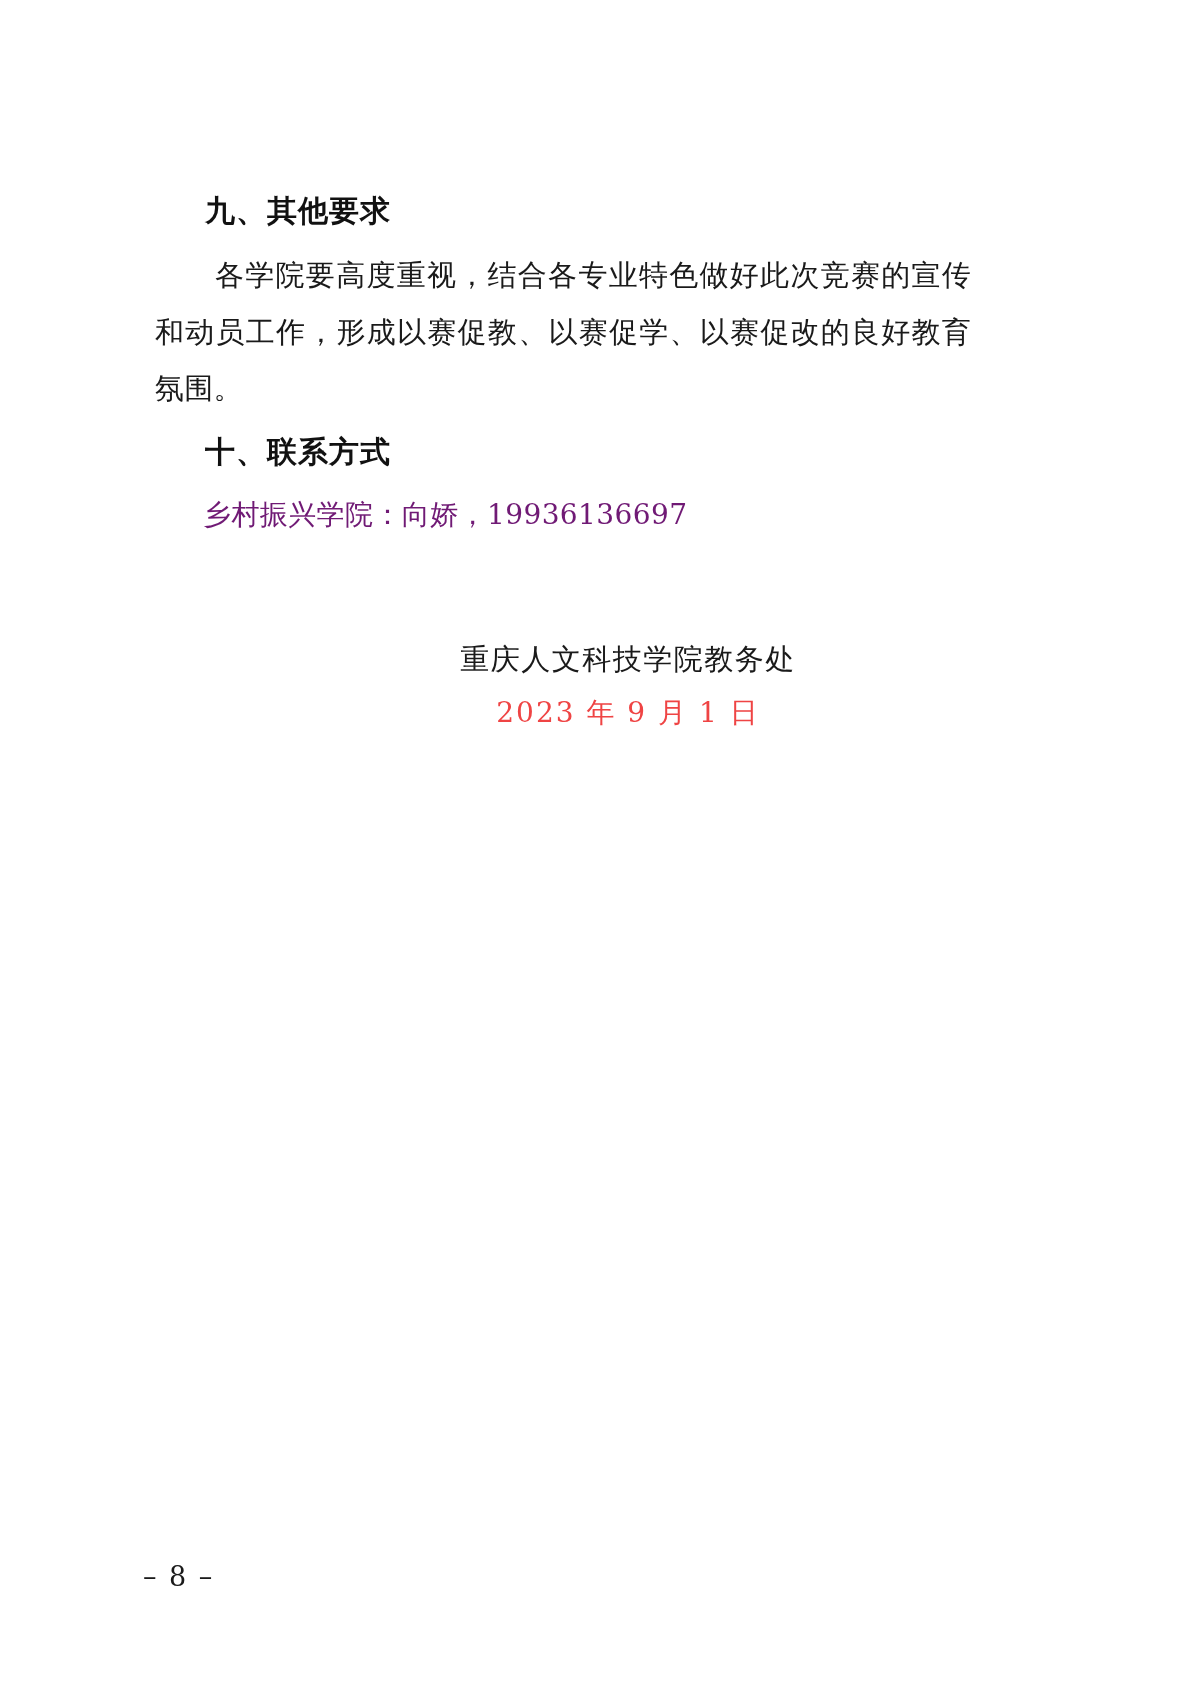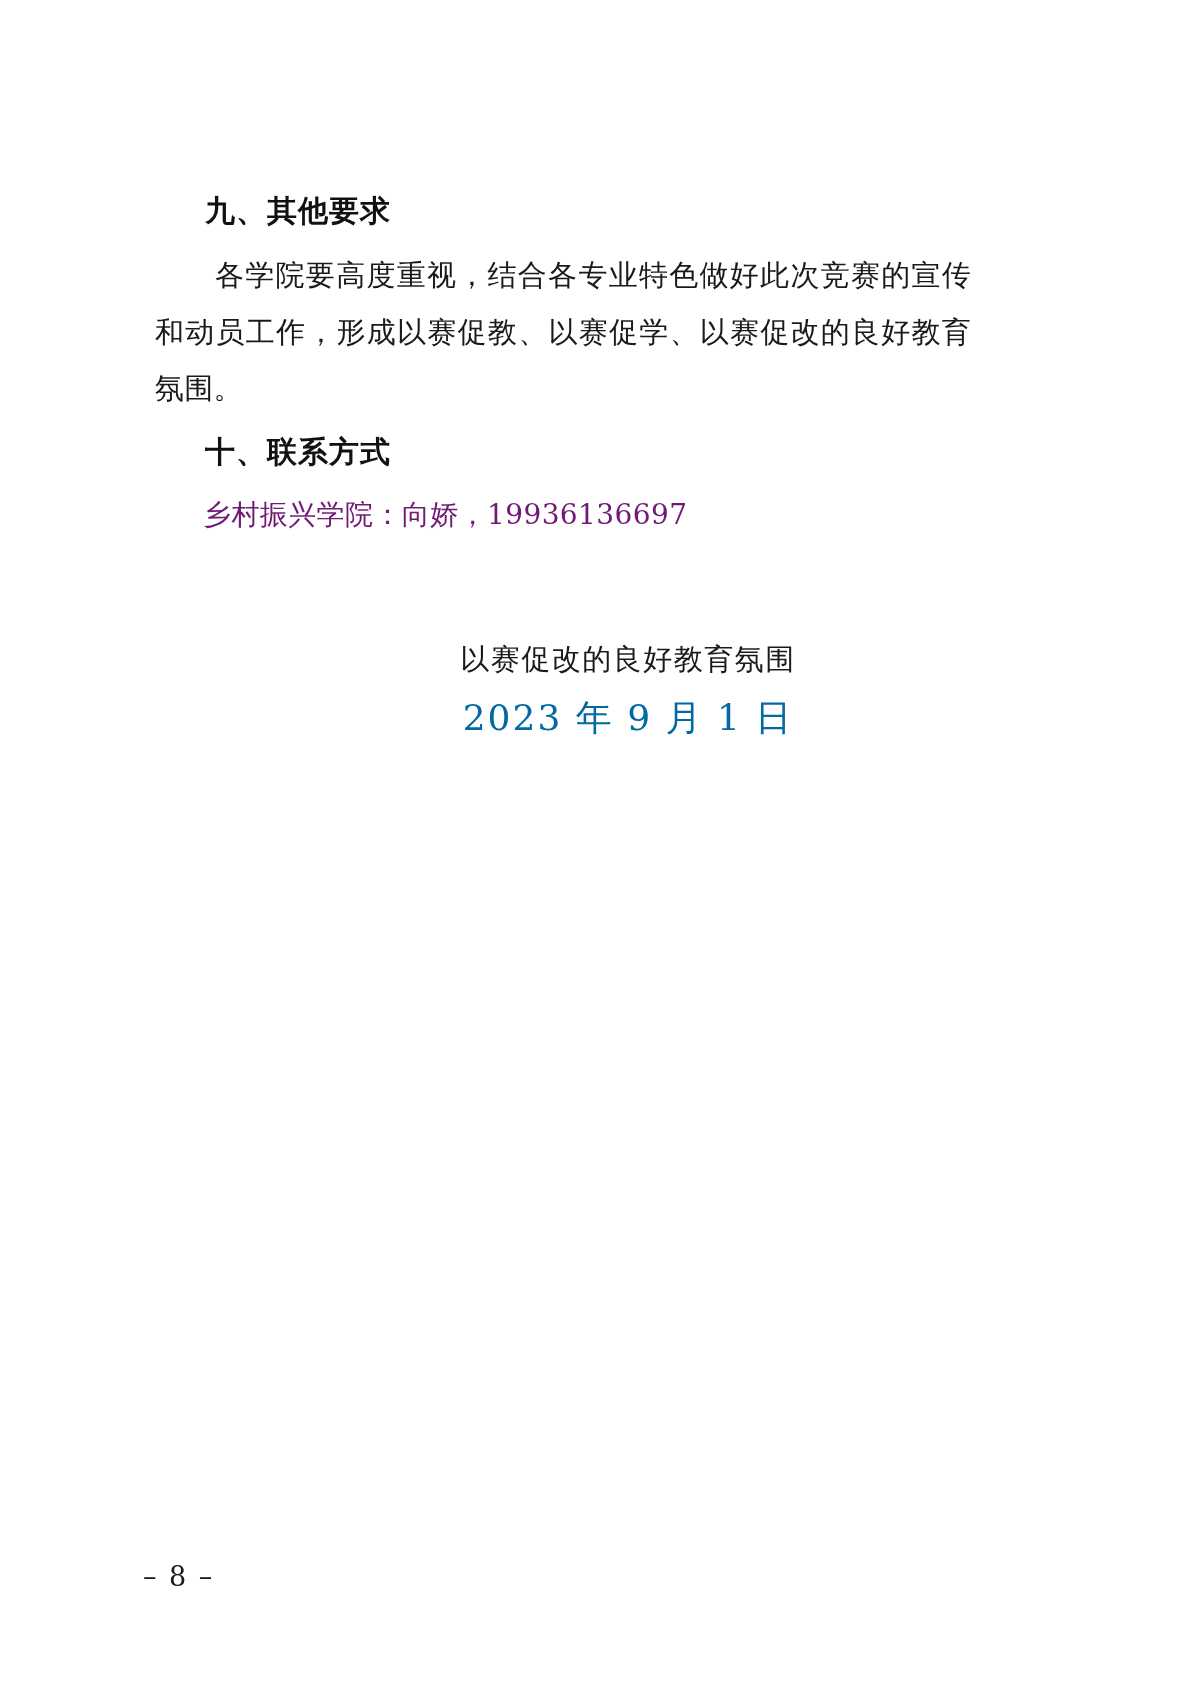--- a/index.html
+++ b/index.html
@@ -61,23 +61,23 @@
     text-align: center;
   }
   .sign-org {
     font-size: 29px;
     letter-spacing: 1.5px;
     color: #1a1a1a;
     margin: 0 0 14px 0;
     padding-left: 130px;
   }
   .sign-date {
-    font-size: 36px;
+    font-size: 28px;
     letter-spacing: 2px;
-    color: #0369a1;
+    color: #ef4444;
     margin: 0;
     padding-left: 130px;
   }
   .page-number {
     position: absolute;
     left: 143px;
     bottom: 92px;
     font-size: 27px;
     letter-spacing: 2px;
     color: #1a1a1a;
@@ -94,19 +94,19 @@
 
     <p class="body-par">各学院要高度重视，结合各专业特色做好此次竞赛的宣传和动员工作，形成以赛促教、以赛促学、以赛促改的良好教育氛围。</p>
 
     <h2 class="section-heading second">十、联系方式</h2>
 
     <p class="contact-line">乡村振兴学院：向娇，19936136697</p>
 
   </div>
 
   <div class="signature">
-    <p class="sign-org">以赛促改的良好教育氛围</p>
+    <p class="sign-org">重庆人文科技学院教务处</p>
     <p class="sign-date">2023 年 9 月 1 日</p>
   </div>
 
   <div class="page-number">– 8 –</div>
 
 </div>
 
 </body></html>

